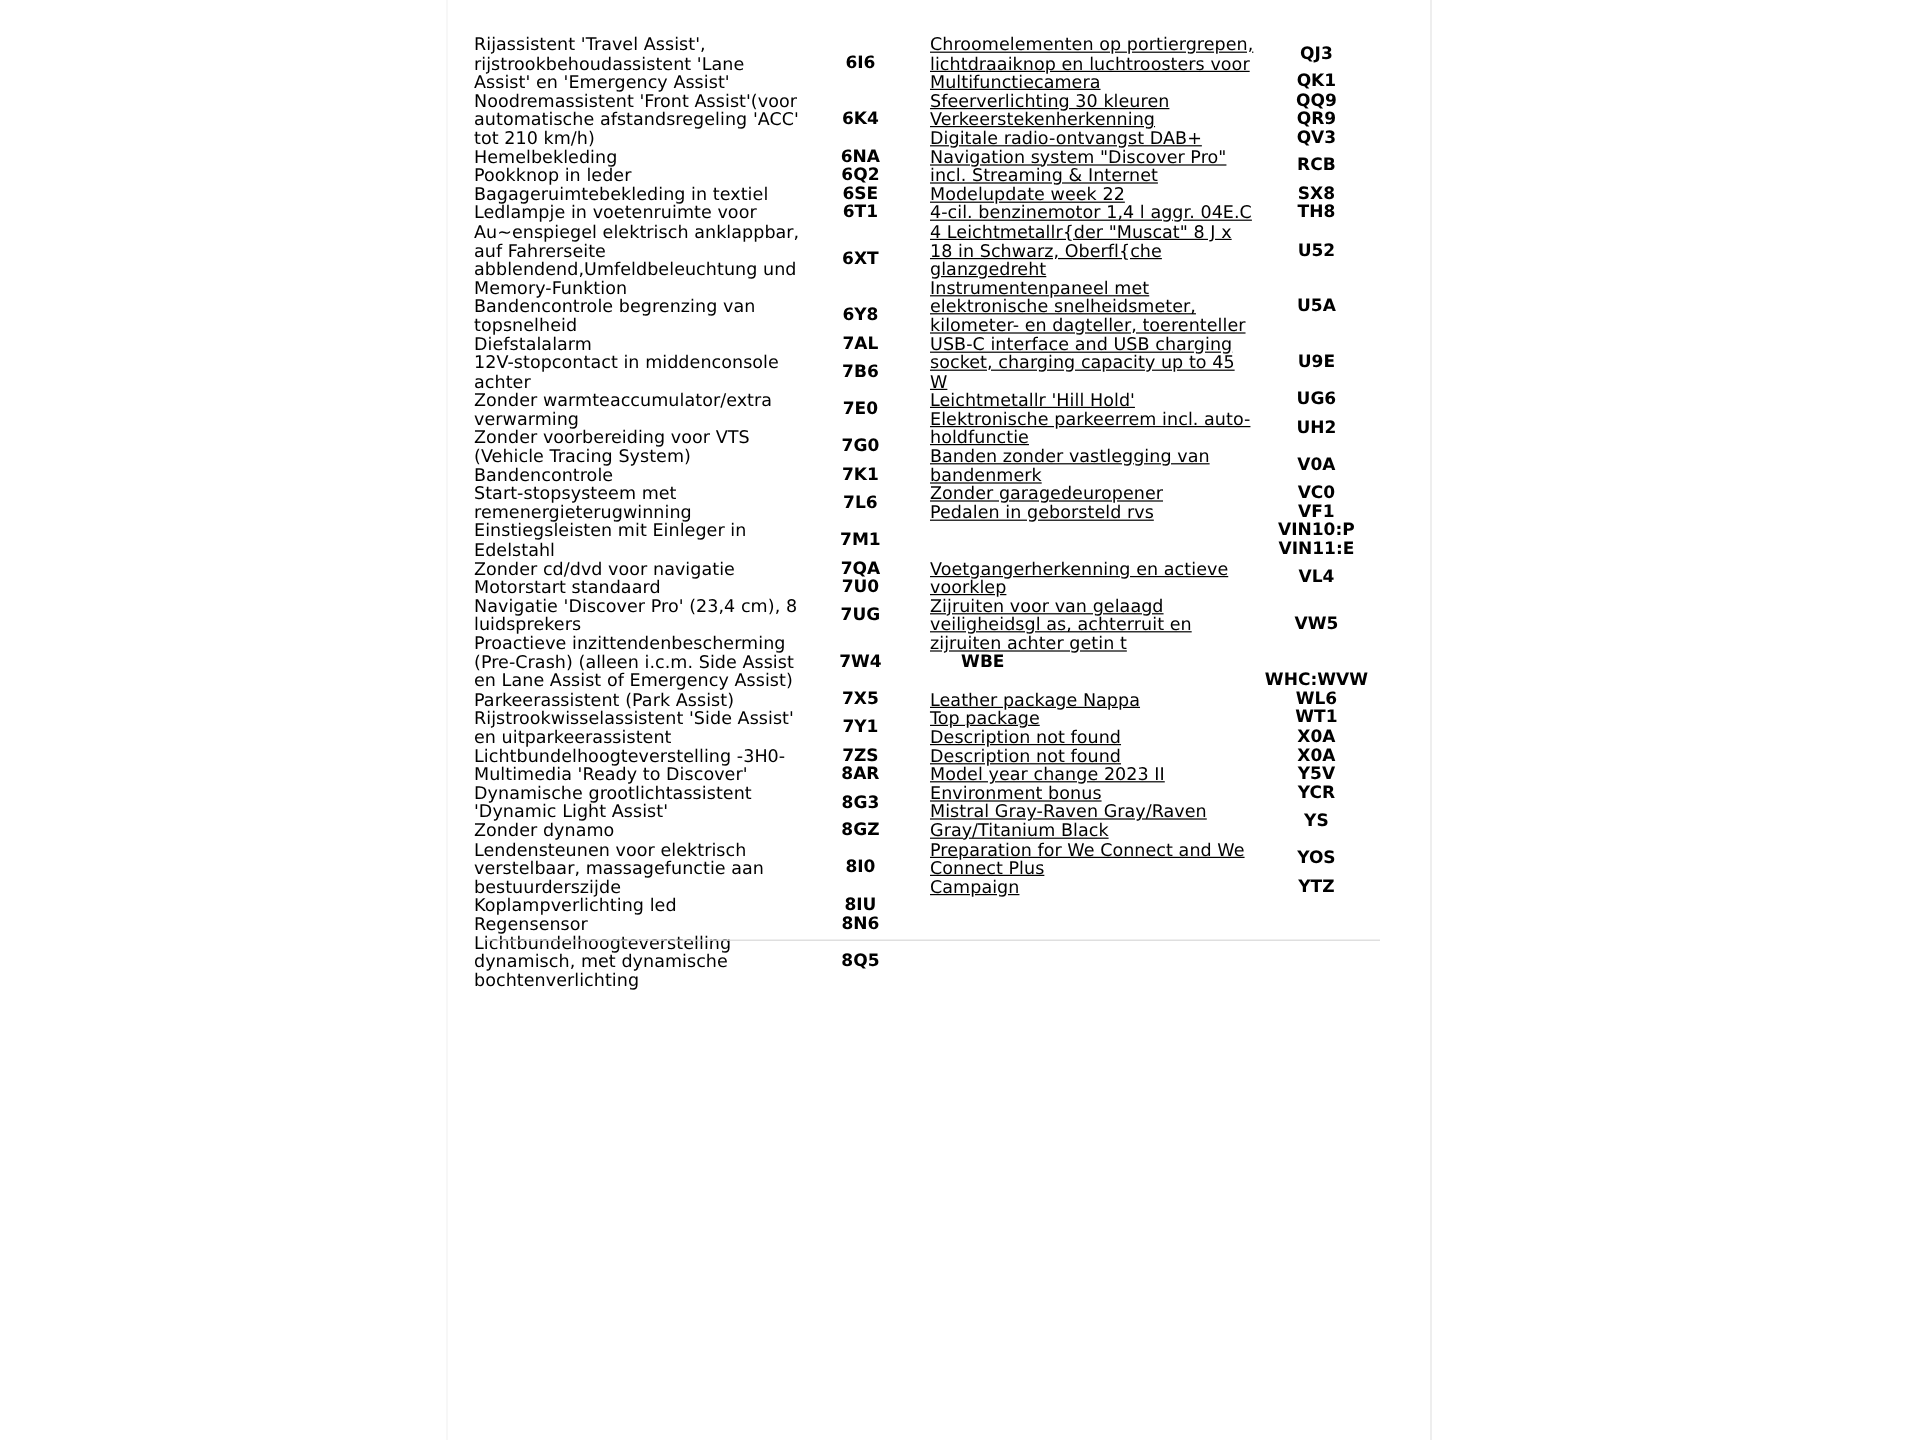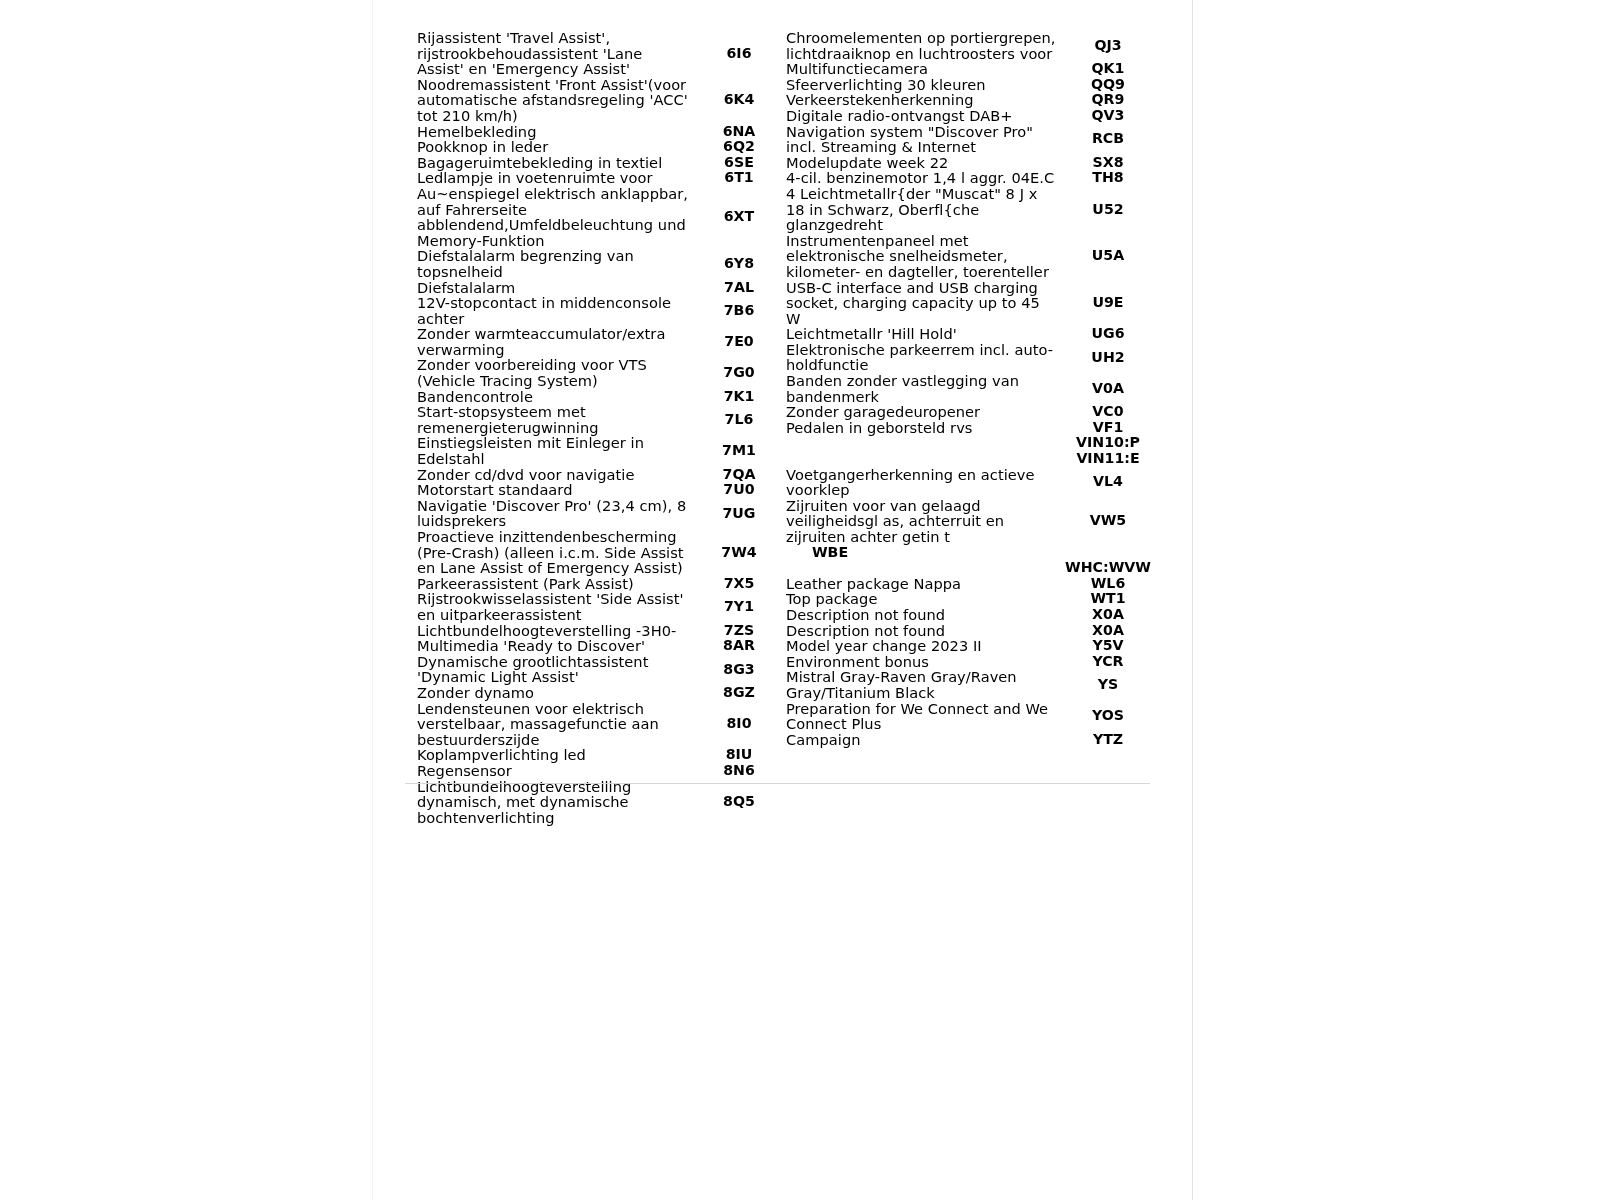--- a/index.html
+++ b/index.html
@@ -45,21 +45,21 @@
   }
   .cols {
     display: flex;
     flex-direction: row;
     align-items: flex-start;
   }
   .col {
     display: flex;
     flex-direction: column;
   }
-  .col-left { width: 380px; margin-left: 22px; }
+  .col-left { width: 380px; }
   .col-right { width: 380px; }
   .row {
     display: flex;
     flex-direction: row;
     align-items: center;
     width: 100%;
   }
   .desc {
     font-size: 14.6px;
     line-height: 15.6px;
@@ -69,21 +69,21 @@
   }
   .code {
     font-size: 14.2px;
     line-height: 15.6px;
     font-weight: bold;
     text-align: center;
     width: 88px;
     flex: 0 0 88px;
   }
   .col-left .desc { width: 272px; flex: 0 0 272px; }
-  .col-right .desc { width: 272px; flex: 0 0 272px; }
+  .col-right .desc { width: 272px; flex: 0 0 272px; text-decoration: underline; }
   .rule {
     position: absolute;
     top: 783px;
     left: 405px;
     width: 745px;
     height: 1px;
     background: #d8d8d8;
   }
 </style>
 </head>
@@ -119,21 +119,21 @@
         </div>
         <div class="row">
           <div class="desc">Ledlampje in voetenruimte voor</div>
           <div class="code">6T1</div>
         </div>
         <div class="row">
           <div class="desc">Au~enspiegel elektrisch anklappbar, auf Fahrerseite abblendend,Umfeldbeleuchtung und Memory-Funktion</div>
           <div class="code">6XT</div>
         </div>
         <div class="row">
-          <div class="desc">Diefstalalarm begrenzing van topsnelheid</div>
+          <div class="desc">Bandencontrole begrenzing van topsnelheid</div>
           <div class="code">6Y8</div>
         </div>
         <div class="row">
           <div class="desc">Diefstalalarm</div>
           <div class="code">7AL</div>
         </div>
         <div class="row">
           <div class="desc">12V-stopcontact in middenconsole achter</div>
           <div class="code">7B6</div>
         </div>

